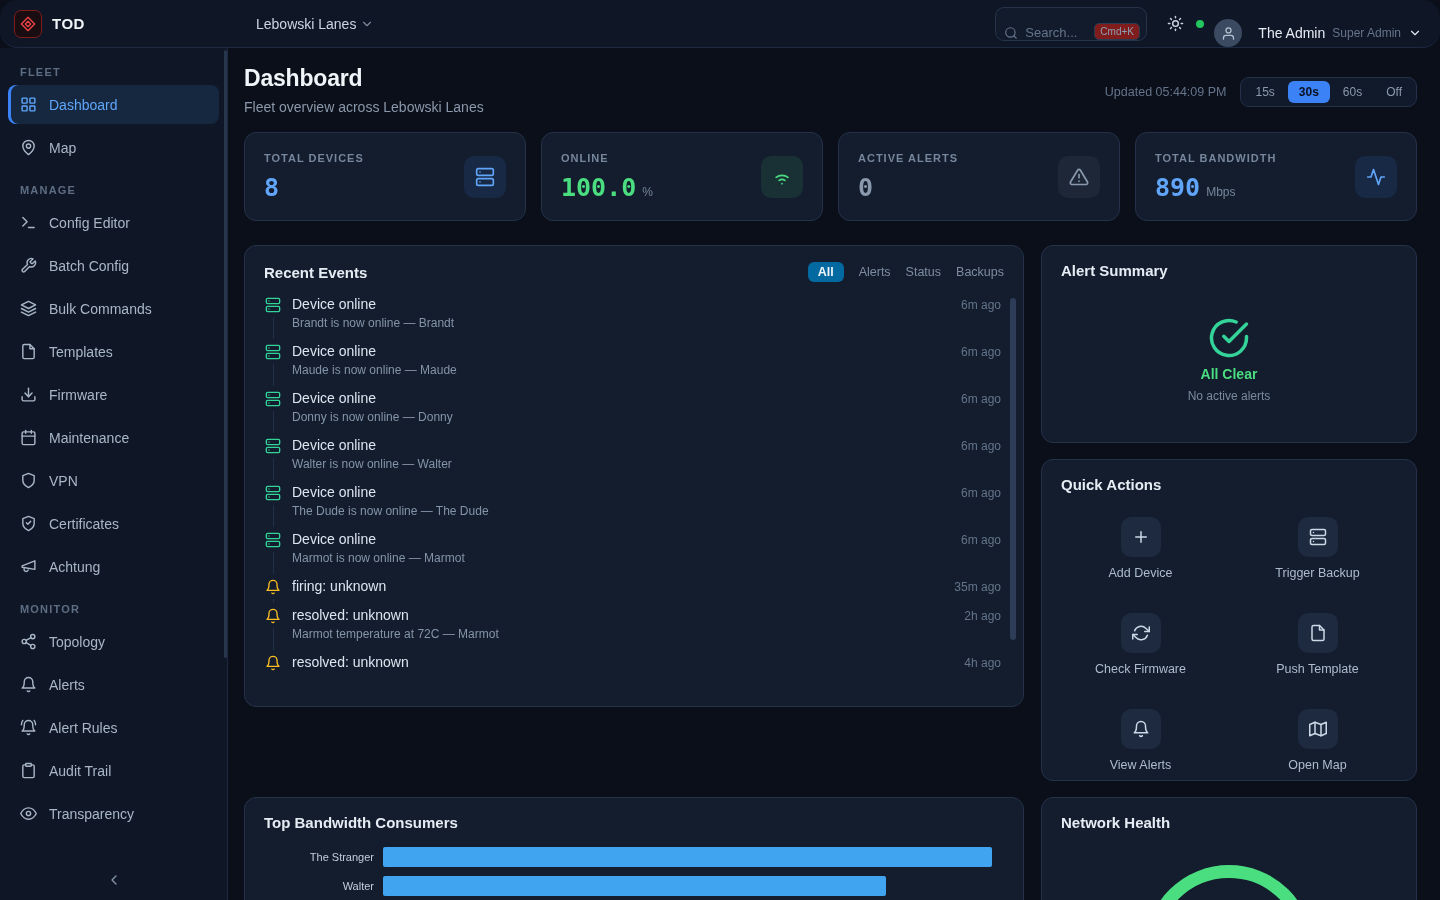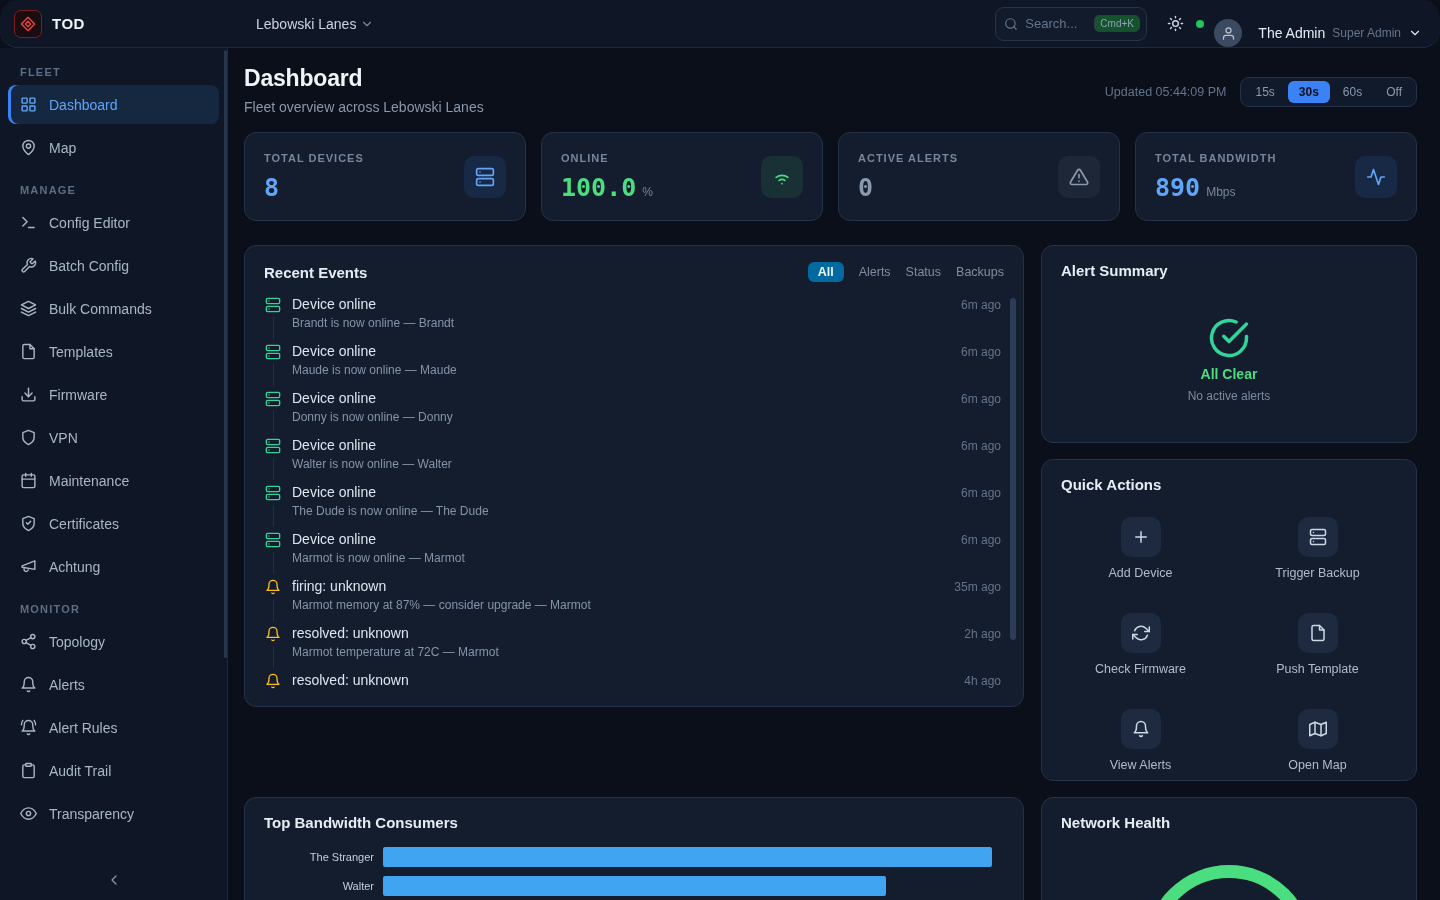--- a/index.html
+++ b/index.html
@@ -31,30 +31,30 @@
     width:28px;height:28px;border-radius:7px;background:#190d12;border:1px solid #7f1d1d;
     display:flex;align-items:center;justify-content:center;color:#ef4444;
   }
   .logo-box svg{width:16px;height:16px;}
   .app-name{font-weight:700;font-size:15px;letter-spacing:.5px;color:#f1f5f9;}
   .org{ display:flex;align-items:center;gap:4px;color:#cbd5e1;font-size:14px;padding-left:16px;cursor:pointer;}
   .org .chev{color:#7c8a9e;}
   .spacer{flex:1;}
   .search{
     width:152px;height:34px;border:1px solid #263349;background:#121b2b;border-radius:9px;
-    display:flex;align-items:center;gap:7px;padding:0 8px;margin-right:14px;
+    display:flex;align-items:flex-end;gap:7px;padding:0 8px;margin-right:14px;
   }
   .search svg{width:14px;height:14px;color:#64748b;flex:none;}
   .search input{
     background:transparent;border:0;outline:0;color:#94a3b8;width:62px;font-size:13px;
     font-family:"Liberation Sans",sans-serif;
   }
   .search input::placeholder{color:#64748b;}
   .kbd{
-    font-size:10px;color:#8ea0b5;background:#14532d;border:1px solid #2c3a52;border-radius:5px;
+    font-size:10px;color:#8ea0b5;background:#7f1d1d;border:1px solid #2c3a52;border-radius:5px;
     padding:2px 5px;white-space:nowrap;
   }
   .icon-btn{color:#cbd5e1;background:none;border:0;cursor:pointer;padding:6px;display:flex;}
   .icon-btn svg{width:17px;height:17px;}
   .presence{width:8px;height:8px;border-radius:50%;background:#22c55e;margin:0 10px 0 6px;}
   .avatar{
     width:28px;height:28px;border-radius:50%;background:#3b4a60;display:flex;align-items:center;
     justify-content:center;color:#b6c2d2;margin-right:9px;
   }
   .avatar svg{width:15px;height:15px;}
@@ -316,35 +316,35 @@
             <path d="M21 15v4a2 2 0 0 1-2 2H5a2 2 0 0 1-2-2v-4"></path>
             <polyline points="7 10 12 15 17 10"></polyline>
             <line x1="12" y1="15" x2="12" y2="3"></line>
           </svg>
         </span>
       <span>Firmware</span>
     </div>
     <div class="nav-item">
       <span class="nav-icon">
           <svg viewBox="0 0 24 24" fill="none" stroke="currentColor" stroke-width="2" stroke-linecap="round" stroke-linejoin="round">
-            <path d="M12 22s8-4 8-10V5l-8-3-8 3v7c0 6 8 10 8 10z"></path>
-          </svg>
-        </span>
-      <span>VPN</span>
-    </div>
-    <div class="nav-item">
-      <span class="nav-icon">
-          <svg viewBox="0 0 24 24" fill="none" stroke="currentColor" stroke-width="2" stroke-linecap="round" stroke-linejoin="round">
             <rect x="3" y="4" width="18" height="18" rx="2"></rect>
             <line x1="16" y1="2" x2="16" y2="6"></line>
             <line x1="8" y1="2" x2="8" y2="6"></line>
             <line x1="3" y1="10" x2="21" y2="10"></line>
           </svg>
         </span>
       <span>Maintenance</span>
+    </div>
+    <div class="nav-item">
+      <span class="nav-icon">
+          <svg viewBox="0 0 24 24" fill="none" stroke="currentColor" stroke-width="2" stroke-linecap="round" stroke-linejoin="round">
+            <path d="M12 22s8-4 8-10V5l-8-3-8 3v7c0 6 8 10 8 10z"></path>
+          </svg>
+        </span>
+      <span>VPN</span>
     </div>
     <div class="nav-item">
       <span class="nav-icon">
           <svg viewBox="0 0 24 24" fill="none" stroke="currentColor" stroke-width="2" stroke-linecap="round" stroke-linejoin="round">
             <path d="M12 22s8-4 8-10V5l-8-3-8 3v7c0 6 8 10 8 10z"></path>
             <polyline points="9 11 11 13 15 9"></polyline>
           </svg>
         </span>
       <span>Certificates</span>
     </div>
@@ -649,21 +649,20 @@
                     <path d="M13.73 21a2 2 0 0 1-3.46 0"></path>
                   </svg>
                 </span>
                 <span class="evt-line"></span>
               </div>
             <div class="evt-body">
                 <div class="evt-top">
                   <span class="evt-title">firing: unknown</span>
                   <span class="evt-time">35m ago</span>
                 </div>
-                <div class="evt-detail">Marmot memory at 87% — consider upgrade — Marmot</div>
               </div>
           </div>
 
           <div class="evt">
             <div class="evt-rail">
                 <span class="evt-icon amber">
                   <svg viewBox="0 0 24 24" fill="none" stroke="currentColor" stroke-width="2" stroke-linecap="round" stroke-linejoin="round">
                     <path d="M18 8a6 6 0 0 0-12 0c0 7-3 9-3 9h18s-3-2-3-9"></path>
                     <path d="M13.73 21a2 2 0 0 1-3.46 0"></path>
                   </svg>

